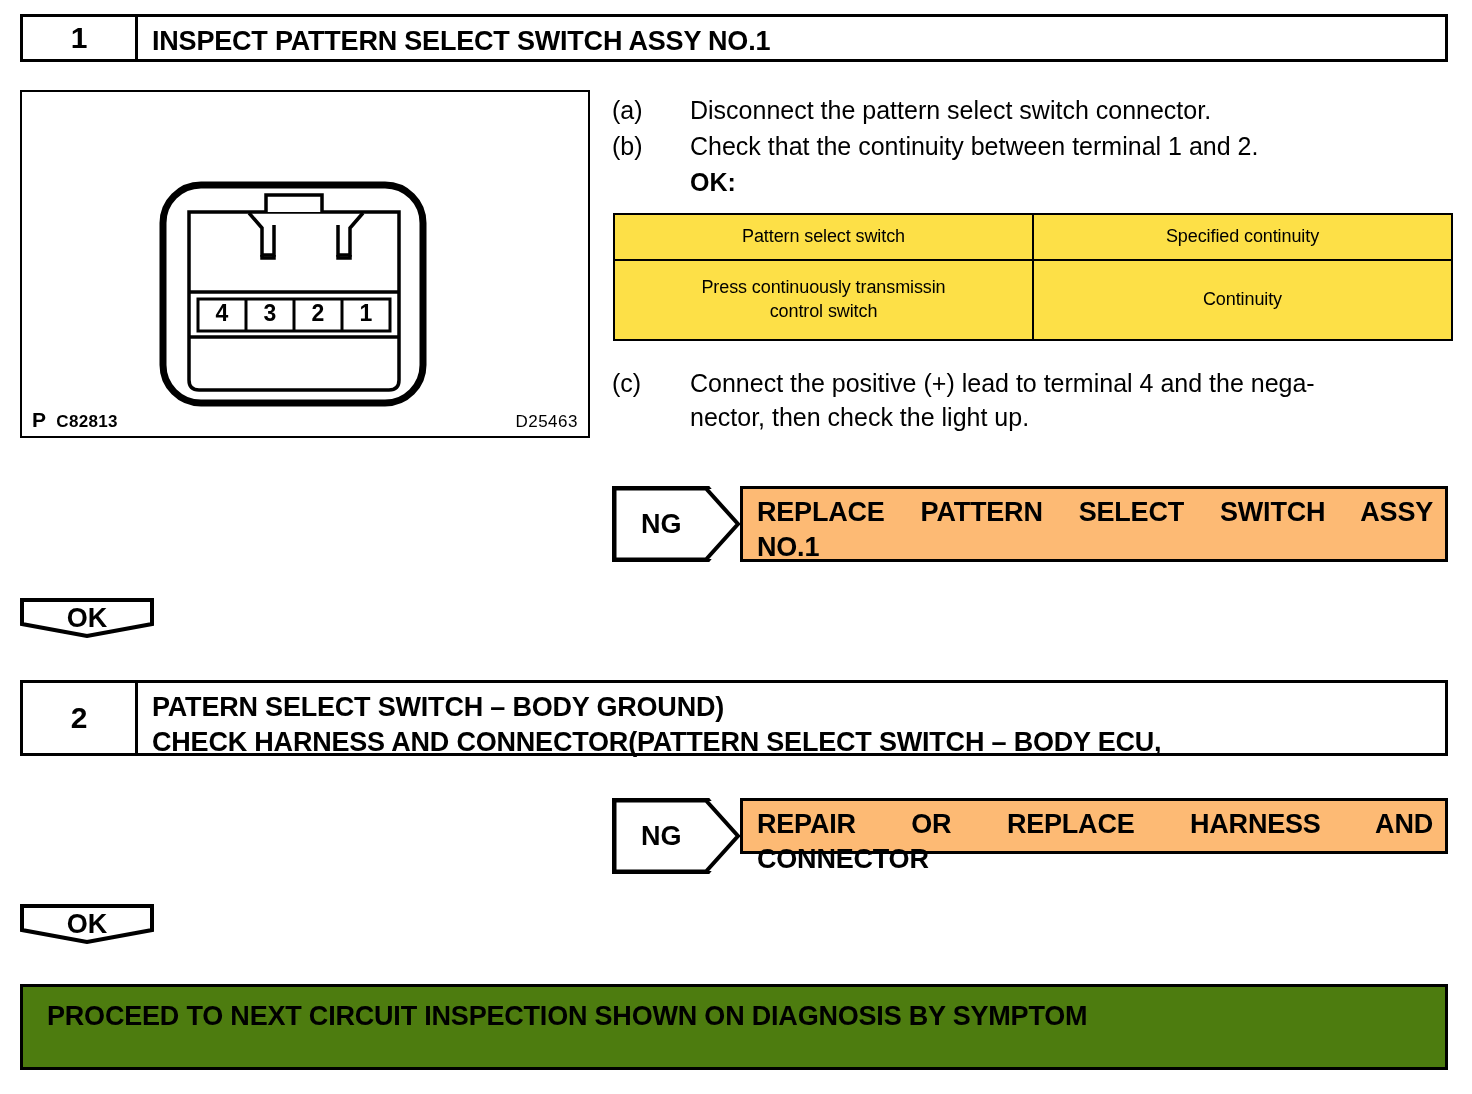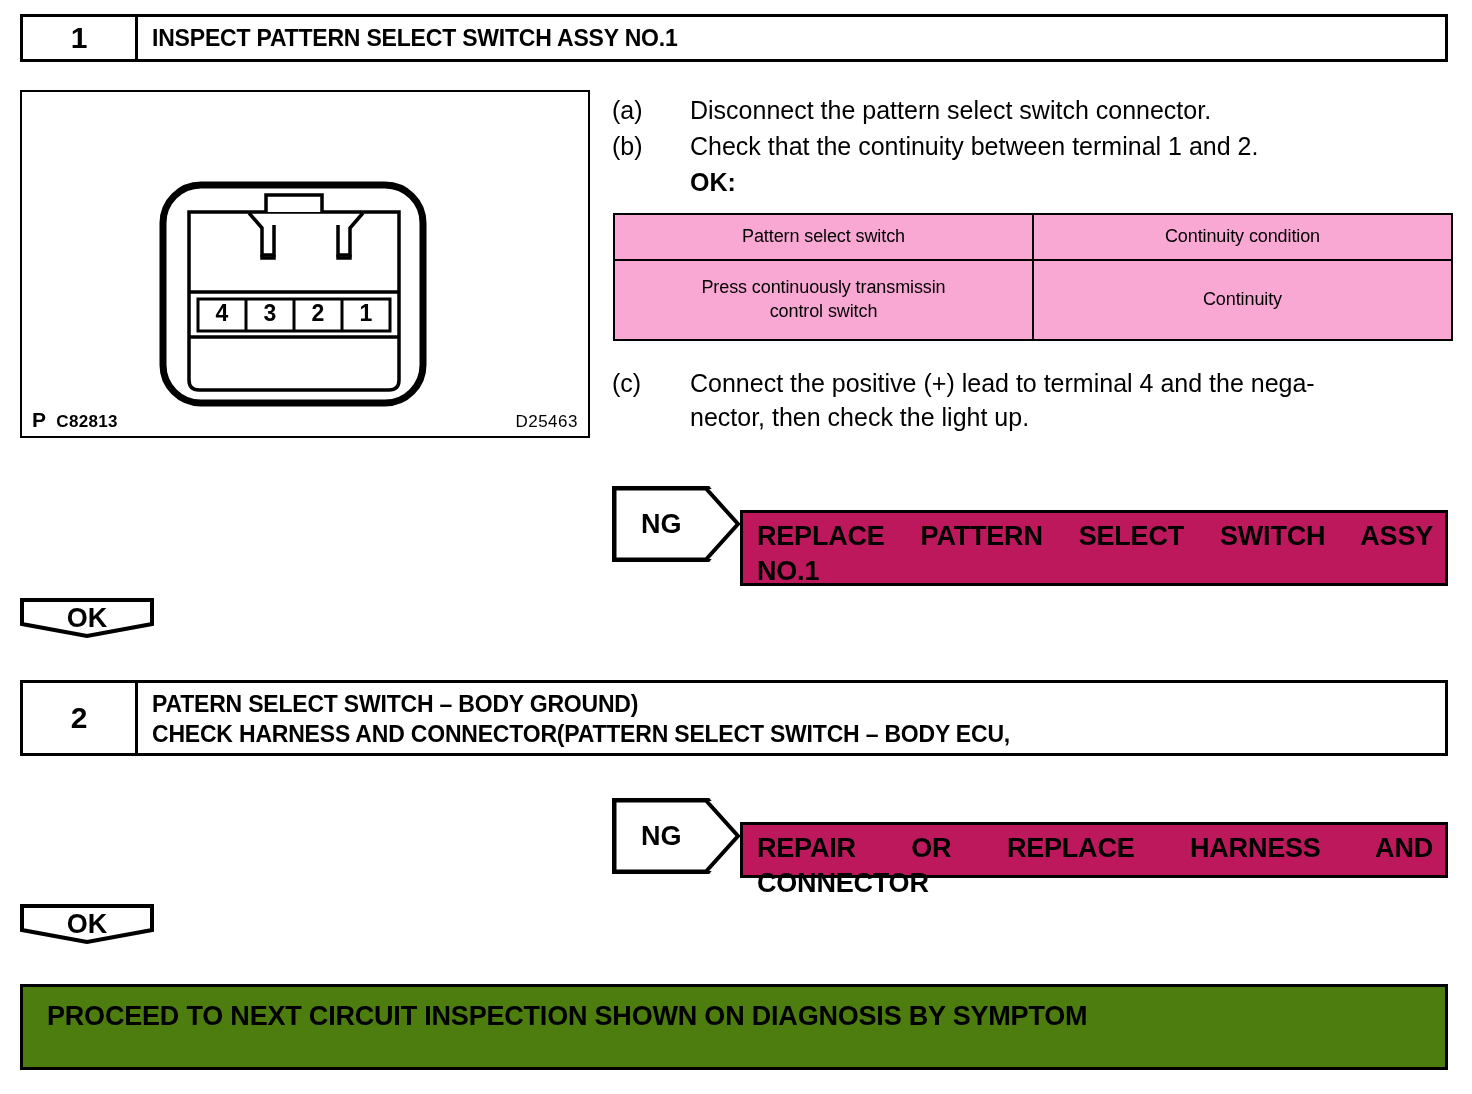--- a/index.html
+++ b/index.html
@@ -41,21 +41,21 @@
     justify-content: center;
     font-size: 30px;
     font-weight: bold;
     letter-spacing: 0px;
   }
   .step-title {
     flex: 1 1 auto;
     display: flex;
     align-items: flex-start;
     padding: 7px 0 0 14px;
-    font-size: 23px;
+    font-size: 27px;
     font-weight: bold;
     line-height: 1.30;
     letter-spacing: -0.2px;
   }
   .step-title span { display: block; }
 
   
   .illus {
     position: absolute;
     border: 2px solid #000;
@@ -103,21 +103,21 @@
     font-weight: bold;
     margin-left: 78px;
     font-size: 25px;
   }
 
   
   .spec-table {
     position: absolute;
     border-collapse: collapse;
     table-layout: fixed;
-    background: #f9a8d4;
+    background: #fde047;
   }
   .spec-table td {
     border: 2px solid #000;
     text-align: center;
     vertical-align: middle;
     font-size: 18px;
     line-height: 1.32;
     padding: 5px 6px;
     letter-spacing: -0.1px;
   }
@@ -135,28 +135,27 @@
     align-items: center;
     justify-content: flex-start;
     padding-left: 26px;
     font-size: 27px;
     font-weight: bold;
     clip-path: polygon(0 0, 76% 0, 100% 50%, 76% 100%, 0 100%);
   }
   .result-box {
     position: absolute;
     border: 3px solid #000;
-    background: #be185d;
+    background: #fdba74;
     box-sizing: border-box;
     padding: 6px 12px 0 14px;
     font-size: 27px;
     font-weight: bold;
     line-height: 1.28;
     letter-spacing: -0.2px;
-    margin-top: 24px;
   }
   .justified {
     text-align: justify;
     text-align-last: justify;
   }
   .plain-line { text-align: left; }
 
   
   .ok-tag {
     position: absolute;
@@ -242,21 +241,21 @@
   </div>
 
   <table class="spec-table" style="left:613px; top:213px; width:838px;">
     <colgroup>
       <col style="width:419px;">
       <col style="width:419px;">
     </colgroup>
     <tbody>
       <tr>
         <td style="height:34px;">Pattern select switch</td>
-        <td>Continuity condition</td>
+        <td>Specified continuity</td>
       </tr>
       <tr>
         <td style="height:68px;">
           <span>Press continuously transmissin</span><br>
           <span>control switch</span>
         </td>
         <td>Continuity</td>
       </tr>
     </tbody>
   </table>

